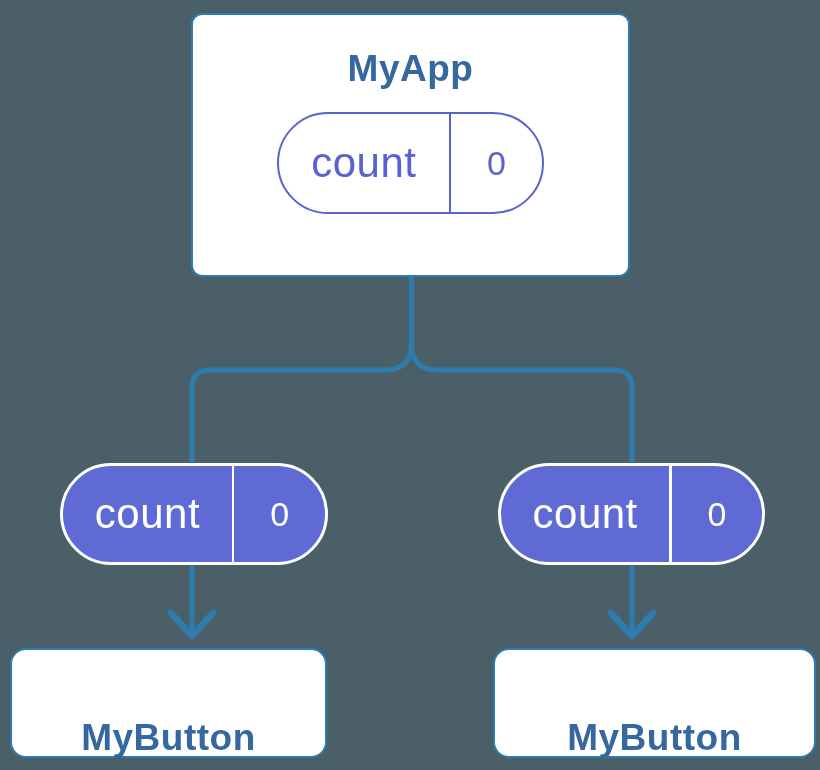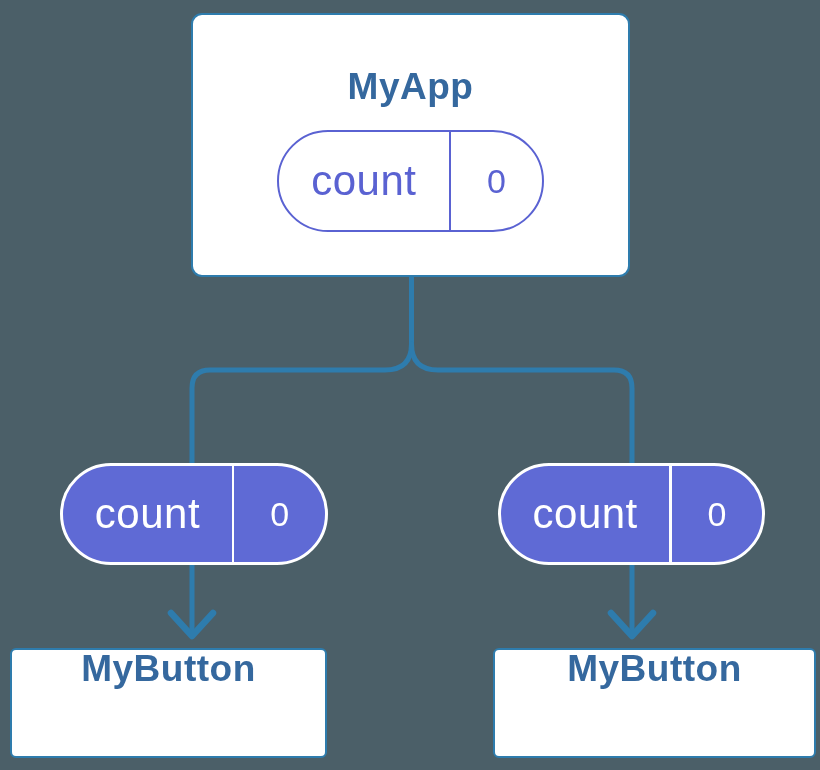--- a/index.html
+++ b/index.html
@@ -44,21 +44,21 @@
   }
   .card-app {
     left: 191px;
     top: 13px;
     width: 439px;
     height: 264px;
     border-radius: 11px;
     display: flex;
     flex-direction: column;
     align-items: center;
-    padding-top: 50px;
+    padding-top: 32px;
   }
   .card-title {
     font-size: 37px;
     font-weight: 600;
     line-height: 44px;
     color: var(--card-text, #35689e);
     letter-spacing: 0.5px;
   }
   .pill {
     display: flex;
@@ -102,24 +102,24 @@
   .pill-val {
     flex: 1 1 auto;
     display: flex;
     align-items: center;
     justify-content: center;
     font-size: 34px;
   }
   .card-button {
     top: 648px;
     height: 110px;
-    border-radius: 6px;
+    border-radius: 16px;
     border-width: 2.5px;
     display: flex;
-    align-items: flex-start;
+    align-items: flex-end;
     justify-content: center;
   }
   .card-button-left  { left: 10px;  width: 317px; }
   .card-button-right { left: 493px; width: 323px; }
   .card-button .card-title { line-height: 1; }
 </style>
 </head>
 <body>
 
 <div class="canvas">

